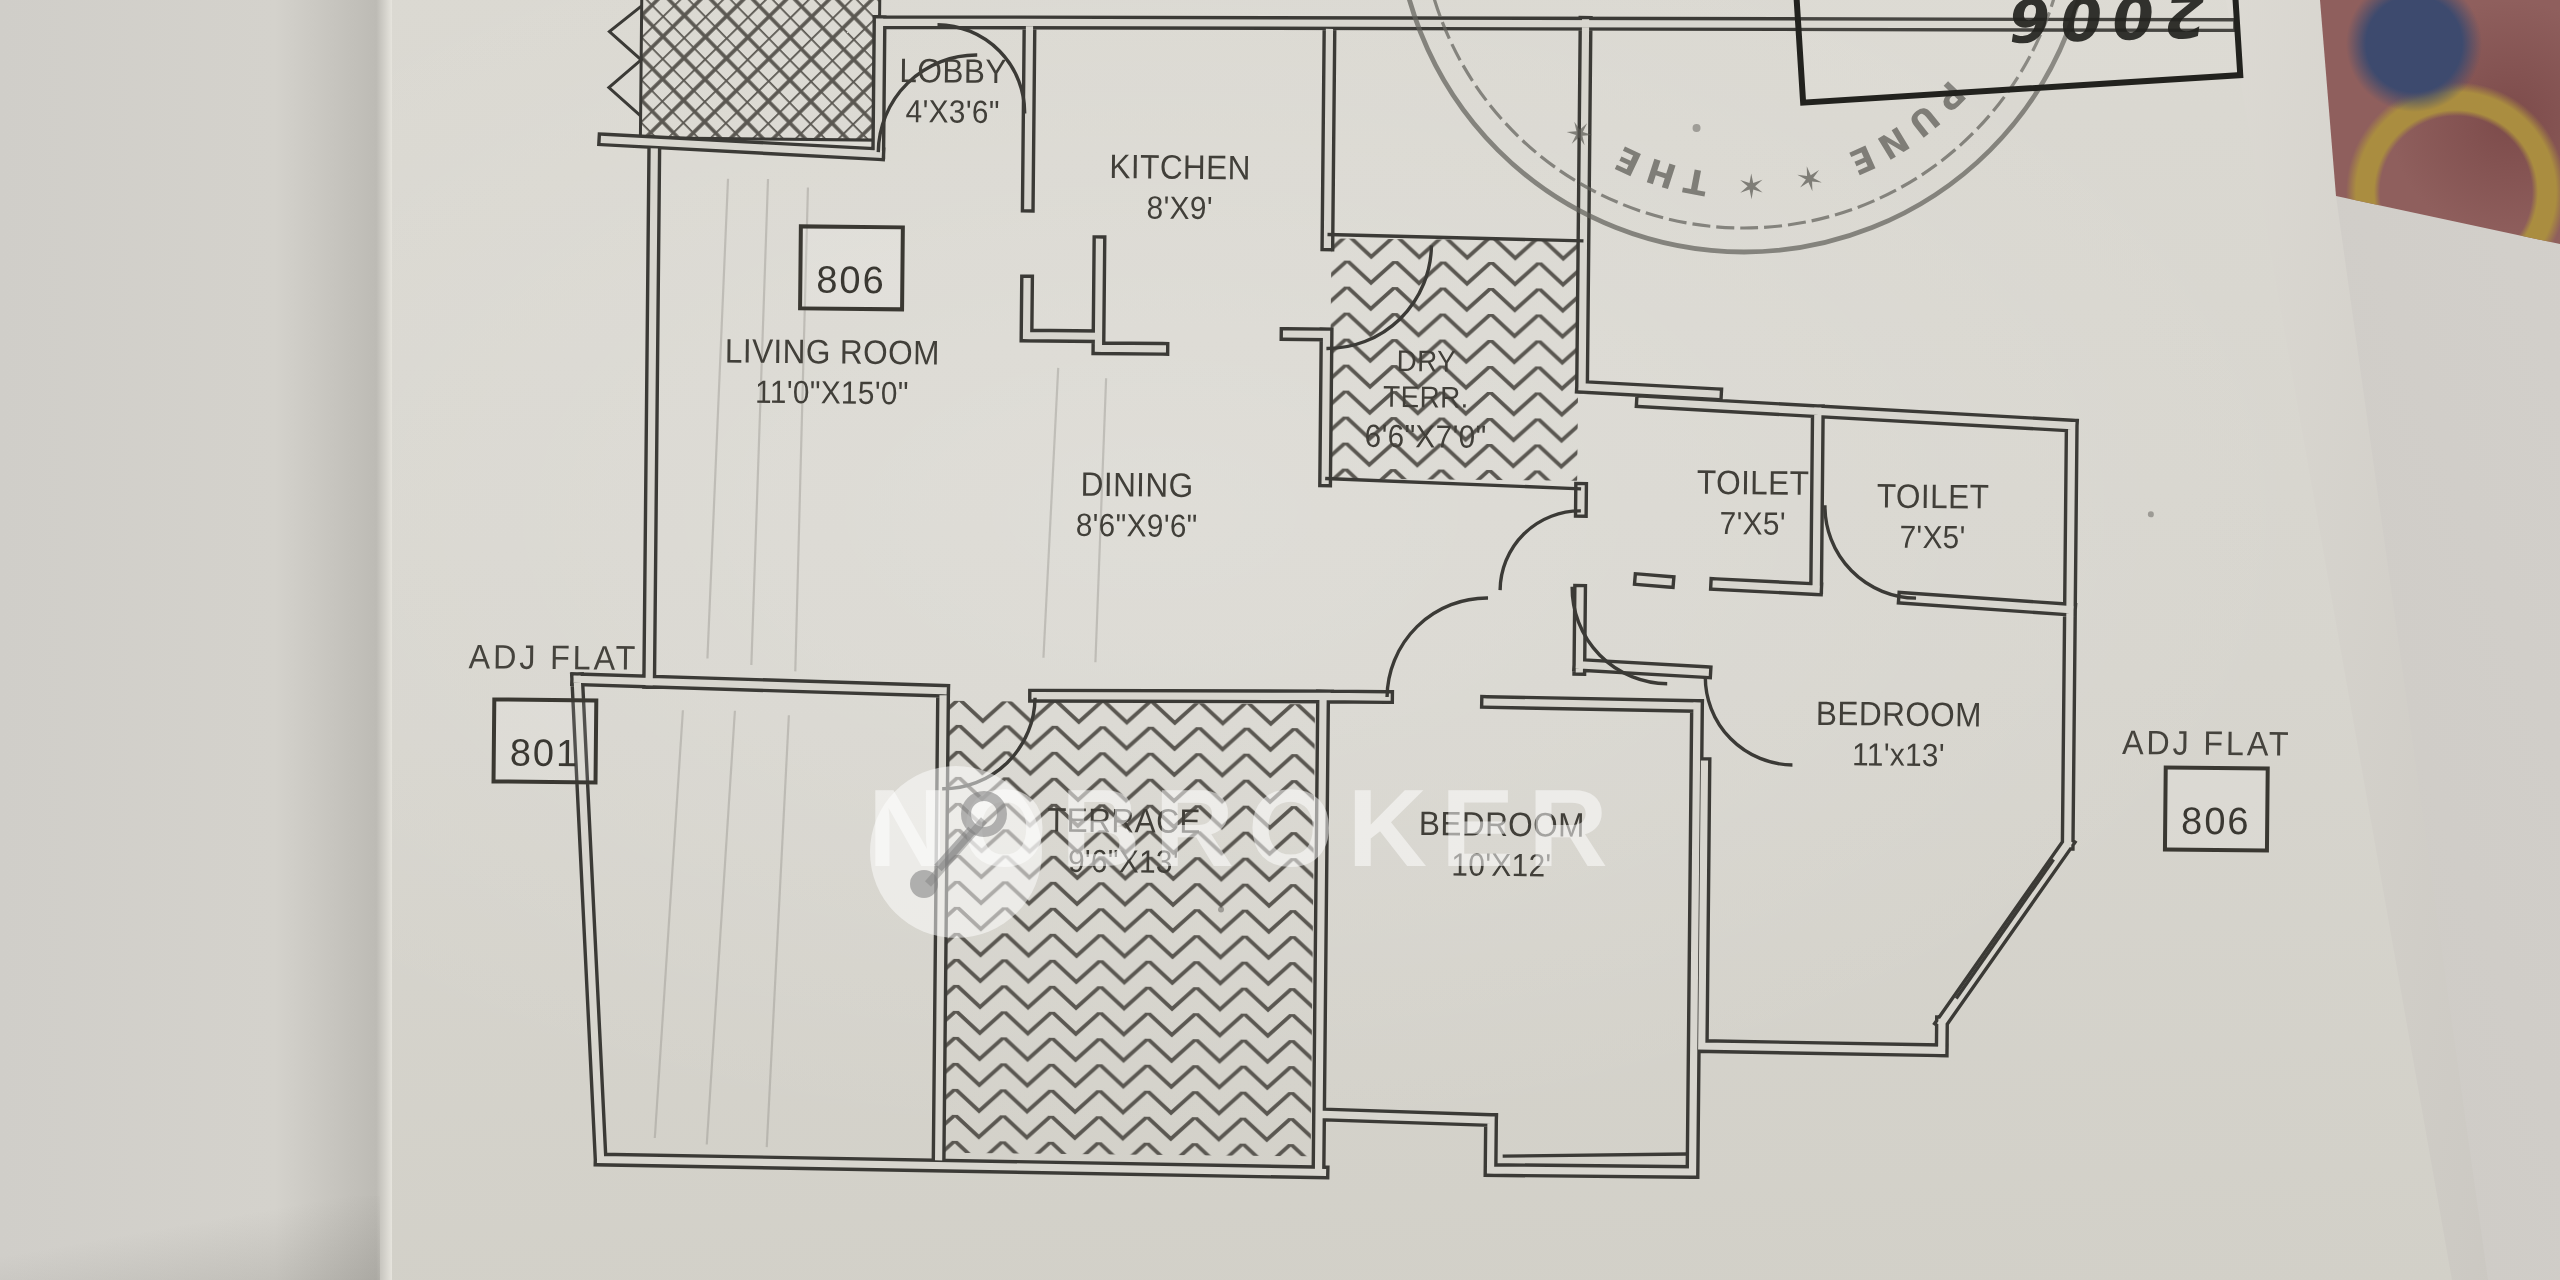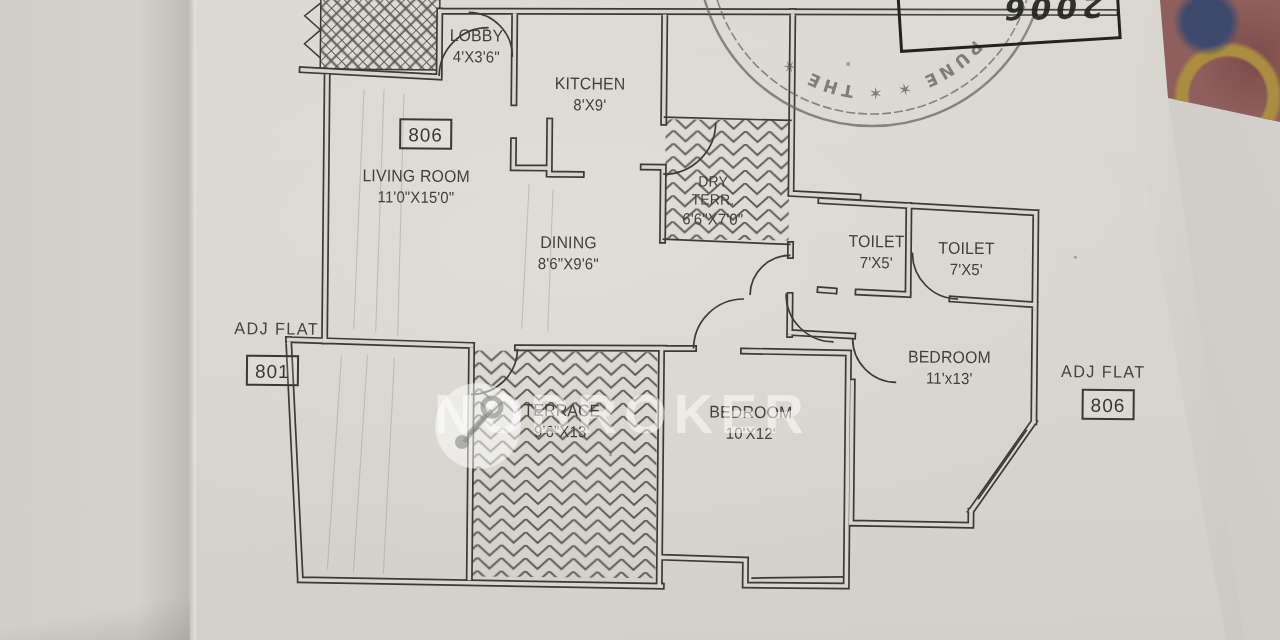--- a/index.html
+++ b/index.html
@@ -48,21 +48,21 @@
   .rlabel{
     position:absolute;transform:translate(-50%,-50%) scaleX(.93);
     text-align:center;font-size:17px;line-height:1.22;color:#413f39;
     white-space:nowrap;letter-spacing:.2px;
   }
   .rlabel .size{font-size:16px;}
   .rlabel.small{font-size:15px}
   .wrapped{white-space:normal;width:76px;}
   .numbox{
     position:absolute;transform:translate(-50%,-50%);
-    border:2.5px solid #3a3832;padding:4px 7px 1px 7px;
+    border:2.5px solid #3a3832;padding:16px 7px 1px 7px;
     font-size:19px;color:#3a3832;letter-spacing:1px;background:rgba(255,255,255,.12);
   }
   .adjtxt{
     position:absolute;transform:translate(-50%,-50%) scaleX(.95);
     font-size:17px;color:#45433d;letter-spacing:1.5px;white-space:nowrap;
   }
   
   .stampsvg{position:absolute;left:0;top:0;pointer-events:none;}
   
   .handbox{

